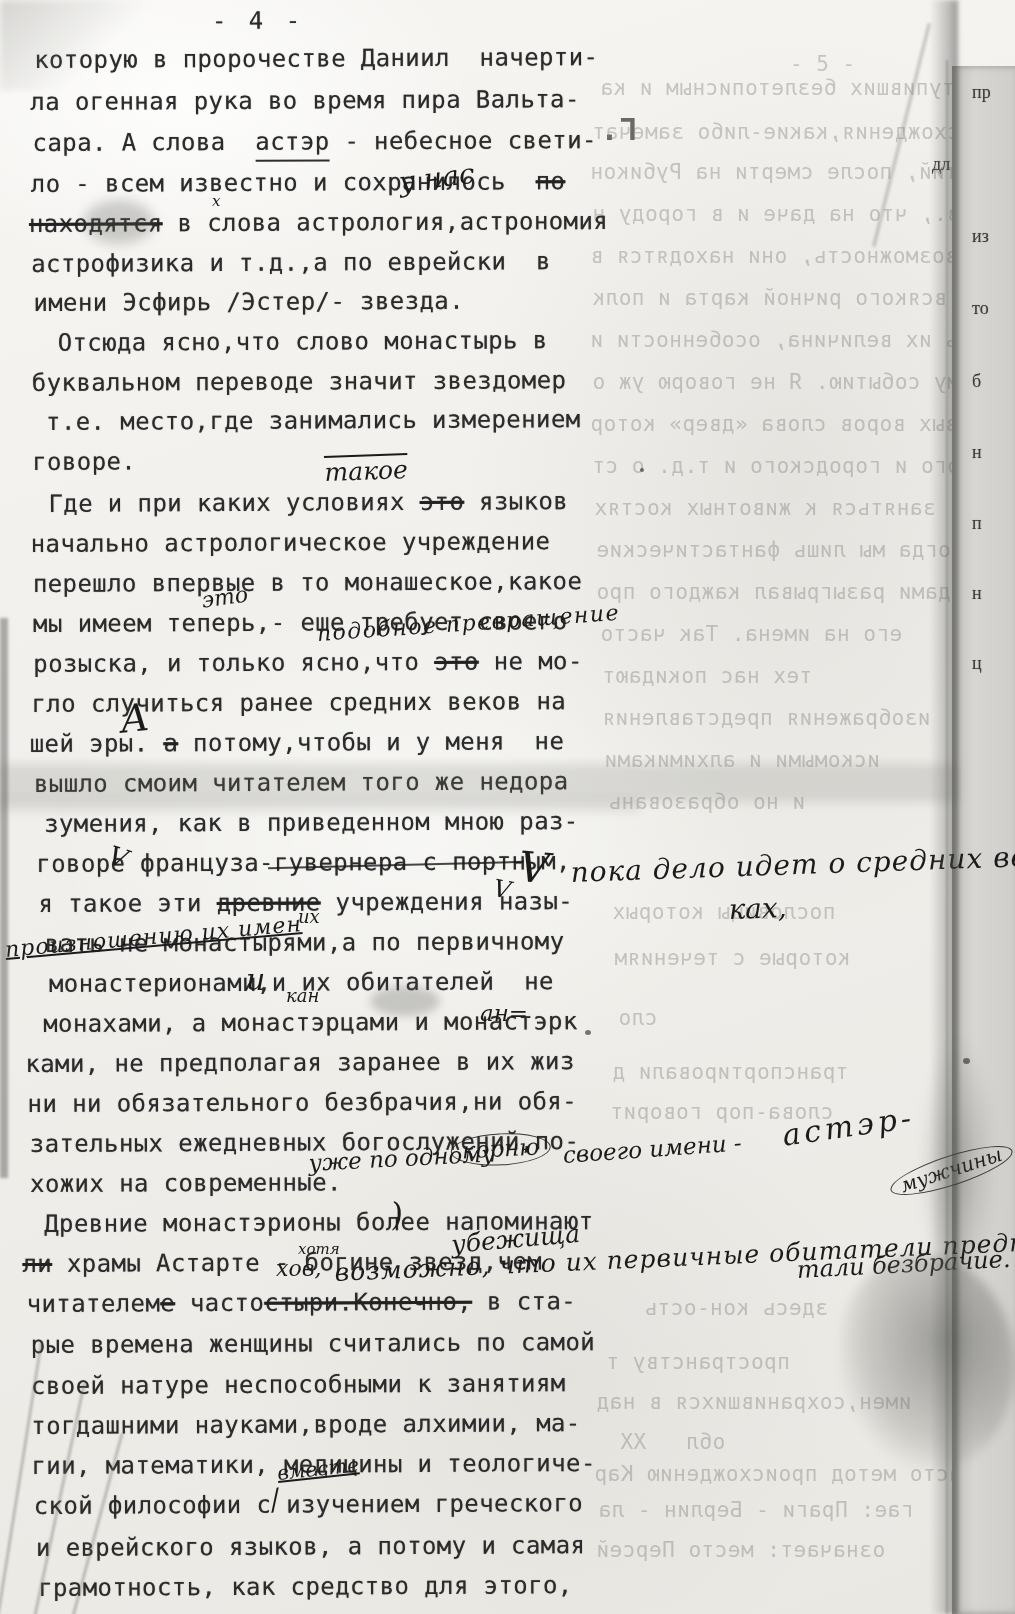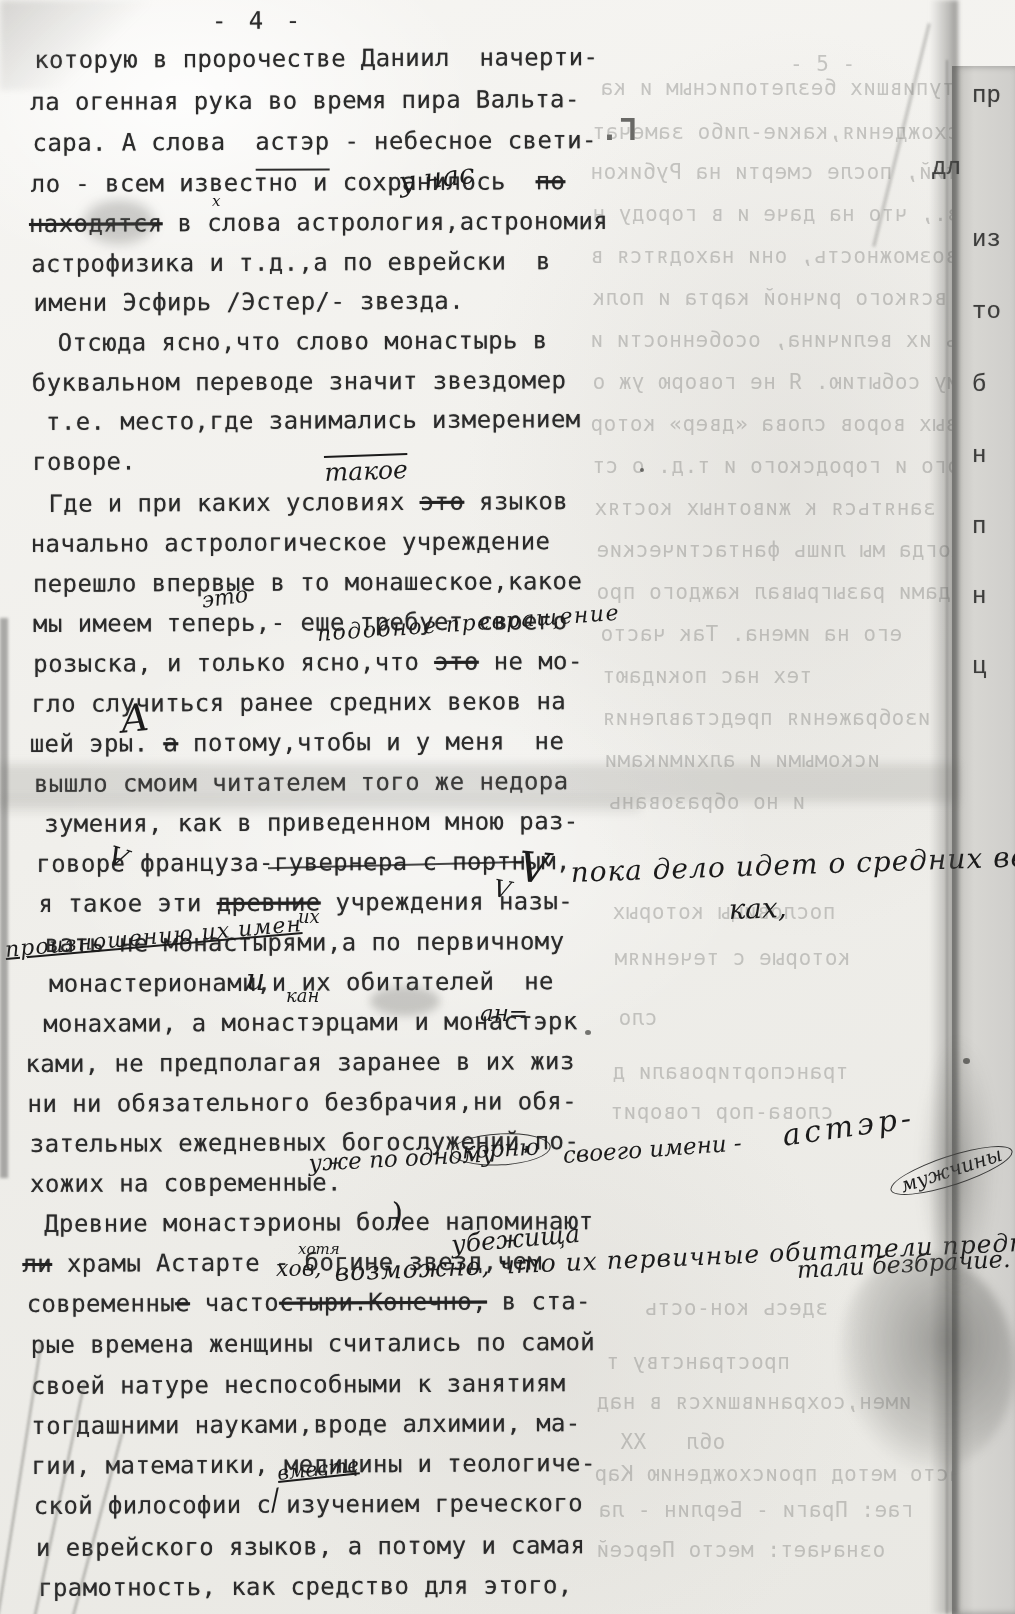--- a/index.html
+++ b/index.html
@@ -11,40 +11,40 @@
       radial-gradient(ellipse 500px 700px at 78% 30%, rgba(213,211,206,.45), transparent 65%),
       radial-gradient(ellipse 600px 400px at 40% 52%, rgba(255,255,255,.5), transparent 60%),
       radial-gradient(ellipse 520px 520px at 55% 85%, rgba(220,218,213,.5), transparent 60%),
       linear-gradient(163deg,#f6f5f2 0%,#f0efeb 45%,#e9e8e3 100%);}
   .layer{position:absolute;inset:0;}
   
   #typed{transform:rotate(-0.3deg);transform-origin:30px 40px;}
   .tl{position:absolute;font-family:"DejaVu Sans Mono",monospace;font-size:24px;line-height:1;
       color:#2b2b2b;white-space:pre;letter-spacing:.4px;text-shadow:0 0 1px rgba(35,35,35,.55);}
   .seg.s{text-decoration:line-through;text-decoration-thickness:3px;text-decoration-color:#222;}
-  .seg.u{border-bottom:2px solid #2e2e2e;padding-bottom:13px;margin-top:20px;}
+  .seg.u{border-bottom:2px solid #2e2e2e;padding-bottom:4px;margin-top:20px;}
   .pagenum{position:absolute;left:212px;top:8px;font-size:24px;letter-spacing:4px;color:#2b2b2b;
       font-family:"DejaVu Sans Mono",monospace;text-shadow:0 0 1px rgba(35,35,35,.5);}
   
   .hw{position:absolute;font-family:"DejaVu Serif",serif;font-style:italic;color:#1b1b1b;
       white-space:pre;transform-origin:left top;}
   .hw.circ{border:1.6px solid rgba(25,25,25,.85);border-radius:50%;padding:1px 10px 3px;}
   .hw.over{text-decoration:overline;text-decoration-thickness:1.5px;}
   .hw.und{text-decoration:underline;text-decoration-thickness:1.5px;}
   
   .bl{position:absolute;font-family:"DejaVu Sans Mono",monospace;font-size:21px;white-space:pre;
       color:rgba(122,121,117,.38);filter:blur(.6px);transform:scaleX(-1);transform-origin:center;
       letter-spacing:.5px;}
   .bl.dark{color:rgba(70,70,68,.8);font-size:30px;font-weight:bold;}
   .bl.noflip{transform:none;}
   
   #strip{position:absolute;left:952px;top:66px;width:63px;height:1548px;
       background:linear-gradient(90deg,#bfbeba 0%,#d7d6d2 35%,#cfcecb 100%);
       box-shadow:inset 4px 0 7px rgba(70,70,70,.45);}
-  .ef{position:absolute;font-family:Liberation Mono, monospace;font-size:24px;color:#3d3d3c;
+  .ef{position:absolute;font-family:Liberation Serif, serif;font-size:18px;color:#3d3d3c;
       text-shadow:0 0 1px rgba(40,40,40,.4);}
   
   .decor{position:absolute;pointer-events:none;}
   #edgeShadow{left:930px;top:0;width:28px;height:1614px;
       background:linear-gradient(90deg,transparent,rgba(95,95,92,.38) 70%,rgba(60,60,58,.5));filter:blur(2px);}
   #band{left:0;top:764px;width:958px;height:38px;background:rgba(120,119,115,.2);filter:blur(5px);}
   #band2{left:0;top:798px;width:640px;height:14px;background:rgba(130,129,125,.16);filter:blur(4px);}
   #stainBR{left:840px;top:1255px;width:175px;height:215px;border-radius:45% 55% 50% 50%;
       background:radial-gradient(ellipse at 60% 40%, rgba(75,75,72,.5), rgba(110,110,106,.25) 55%, transparent 75%);filter:blur(5px);}
   #stainR2{left:918px;top:1035px;width:80px;height:260px;border-radius:50%;
@@ -143,21 +143,21 @@
     <div class="tl" style="left: 34px; top: 892px;"><span class="seg n">я такое эти </span><span class="seg s">древние</span><span class="seg n"> учреждения назы-</span></div>
     <div class="tl" style="left: 40px; top: 932px;"><span class="seg n">вать не монастырями,а по первичному</span></div>
     <div class="tl" style="left: 44px; top: 972px;"><span class="seg n">монастерионами,и их обитателей  не</span></div>
     <div class="tl" style="left: 38px; top: 1012px;"><span class="seg n">монахами, а монастэрцами и монастэрк</span></div>
     <div class="tl" style="left: 20px; top: 1052px;"><span class="seg n">ками, не предполагая заранее в их жиз</span></div>
     <div class="tl" style="left: 22px; top: 1092px;"><span class="seg n">ни ни обязательного безбрачия,ни обя-</span></div>
     <div class="tl" style="left: 24px; top: 1132px;"><span class="seg n">зательных ежедневных богослужений,по-</span></div>
     <div class="tl" style="left: 24px; top: 1172px;"><span class="seg n">хожих на современные.</span></div>
     <div class="tl" style="left: 38px; top: 1212px;"><span class="seg n">Древние монастэрионы более напоминают</span></div>
     <div class="tl" style="left: 16px; top: 1252px;"><span class="seg s">ли</span><span class="seg n"> храмы Астарте - богине звезд,чем</span></div>
-    <div class="tl" style="left: 20px; top: 1292px;"><span class="seg n">современны</span><span class="seg s">е</span><span class="seg n"> часто</span><span class="seg s">стыри.Конечно,</span><span class="seg n"> в ста-</span></div>
+    <div class="tl" style="left: 20px; top: 1292px;"><span class="seg n">читателем</span><span class="seg s">е</span><span class="seg n"> часто</span><span class="seg s">стыри.Конечно,</span><span class="seg n"> в ста-</span></div>
     <div class="tl" style="left: 24px; top: 1333px;"><span class="seg n">рые времена женщины считались по самой</span></div>
     <div class="tl" style="left: 24px; top: 1374px;"><span class="seg n">своей натуре неспособными к занятиям</span></div>
     <div class="tl" style="left: 24px; top: 1414px;"><span class="seg n">тогдашними науками,вроде алхимии, ма-</span></div>
     <div class="tl" style="left: 24px; top: 1454px;"><span class="seg n">гии, математики, медицины и теологиче-</span></div>
     <div class="tl" style="left: 26px; top: 1494px;"><span class="seg n">ской философии с изучением греческого</span></div>
     <div class="tl" style="left: 28px; top: 1536px;"><span class="seg n">и еврейского языков, а потому и самая</span></div>
     <div class="tl" style="left: 30px; top: 1576px;"><span class="seg n">грамотность, как средство для этого,</span></div>
   </div>
 
 <div id="hand" class="layer">

